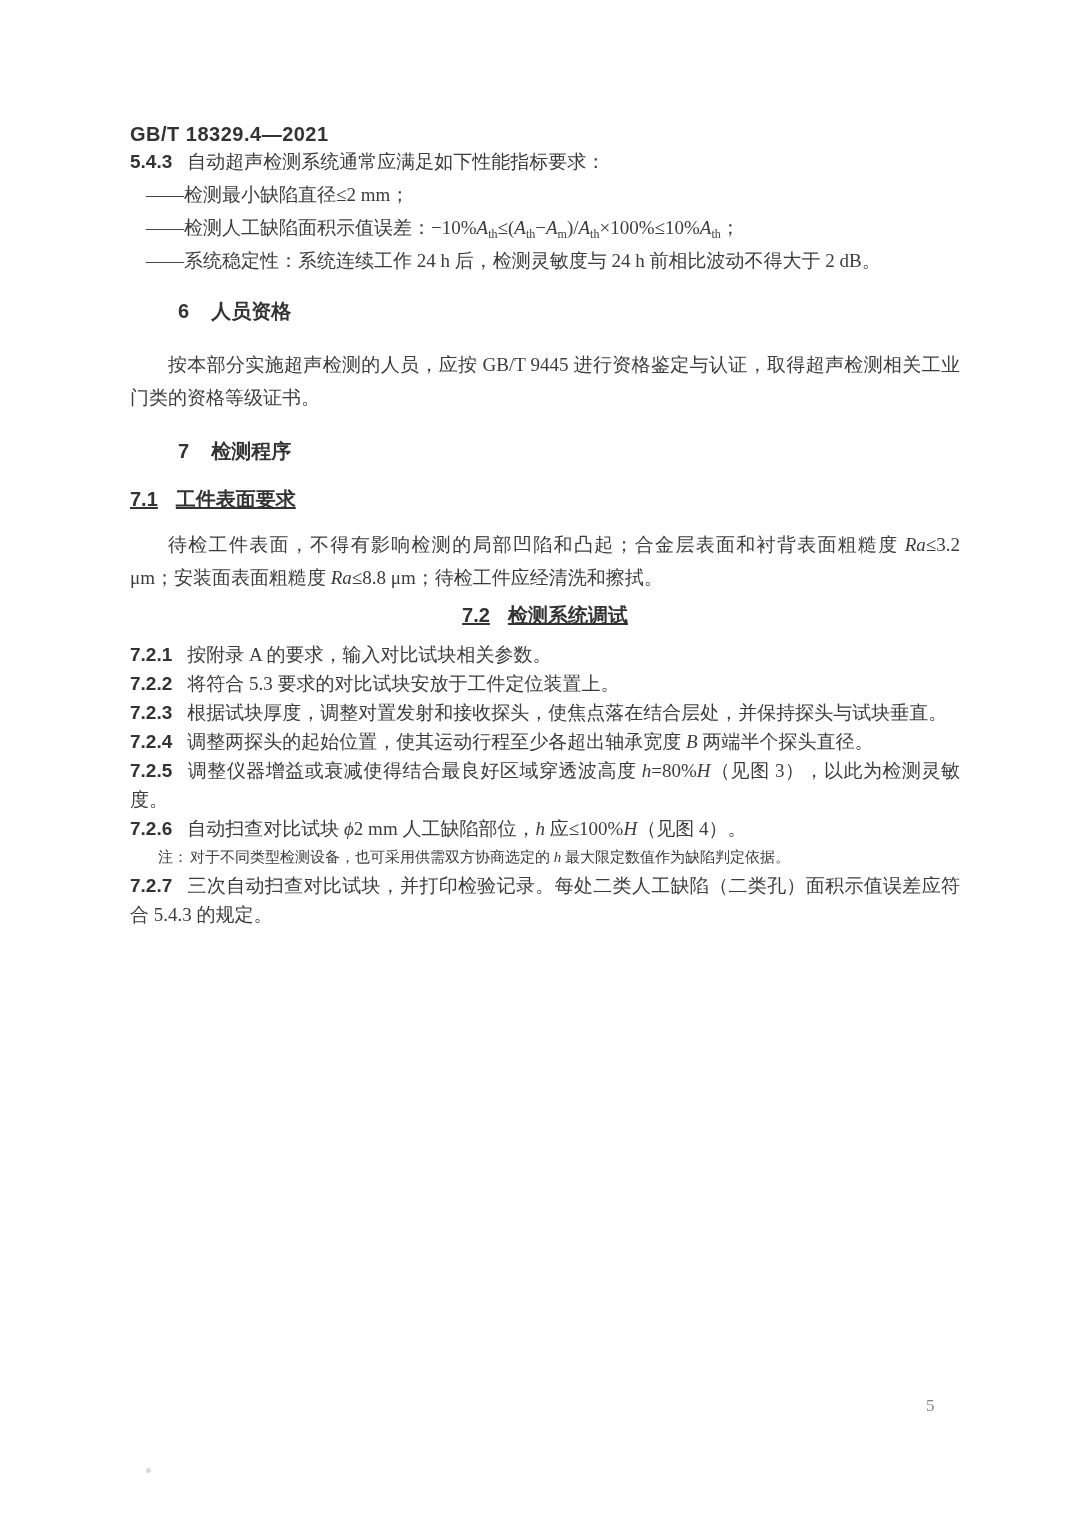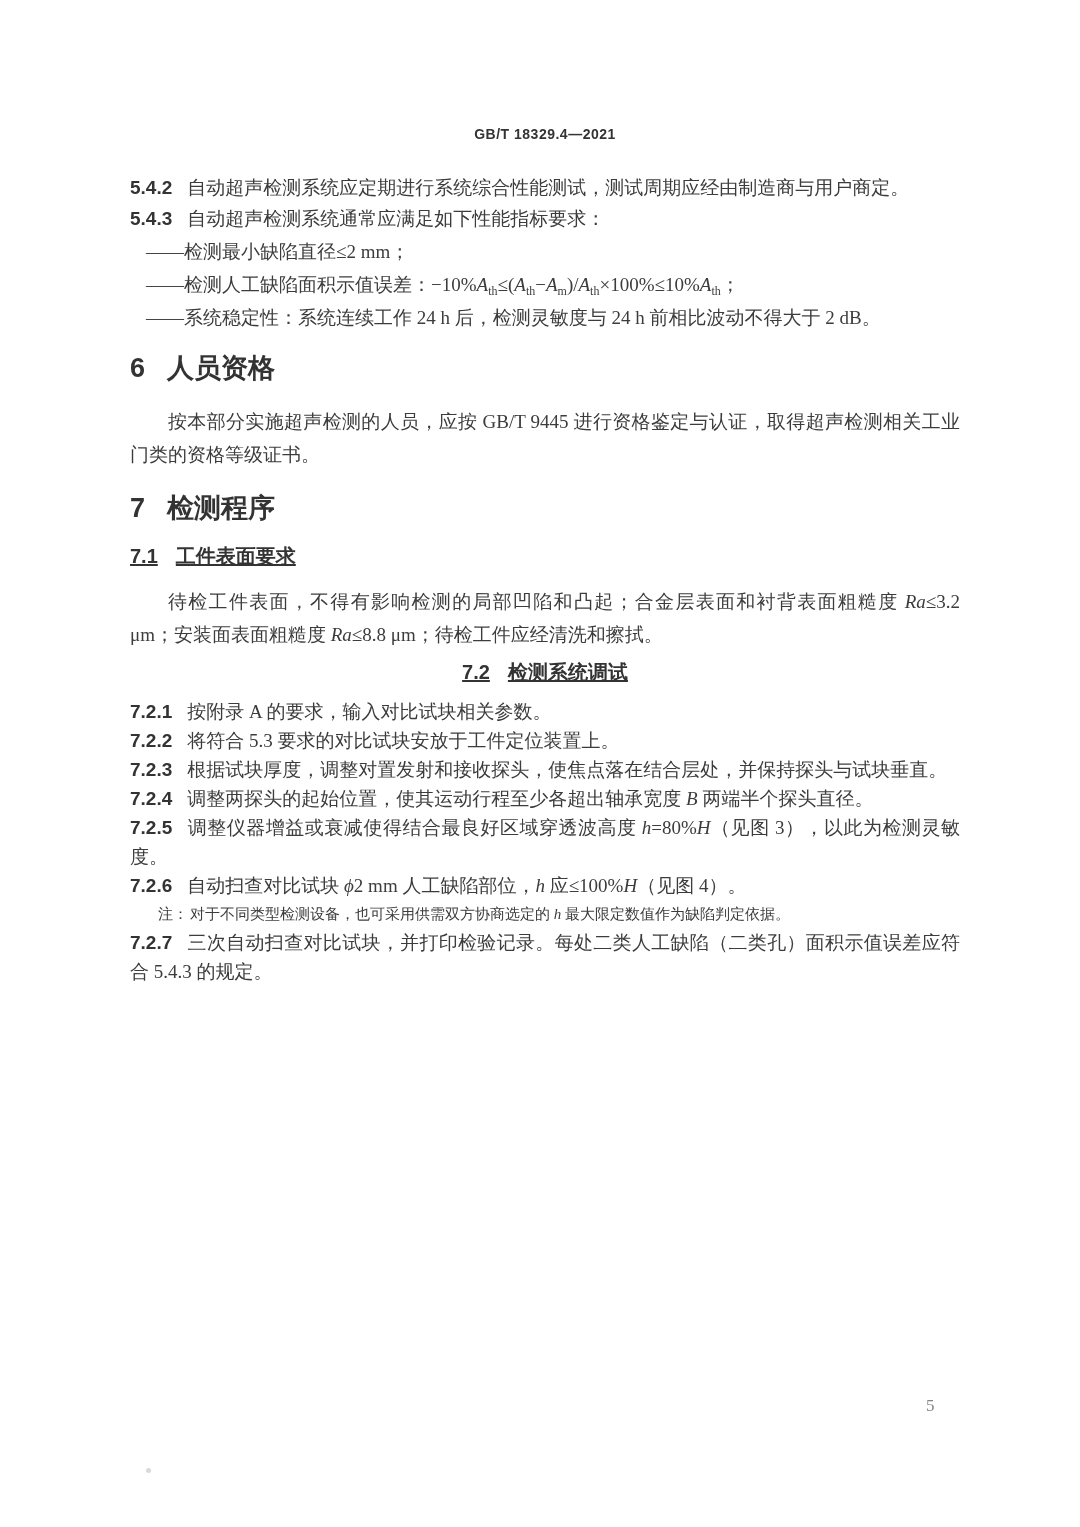--- a/index.html
+++ b/index.html
@@ -11,24 +11,24 @@
     font-family:"Liberation Serif","DejaVu Serif",serif;
     overflow:hidden;
   }
   .content {
     position:absolute;
     left:130px; top:0;
     width:830px;
   }
   .doc-header {
     margin-top:122px;
-    text-align:center;
+    text-align:left;
     font-family:"Liberation Sans","DejaVu Sans",sans-serif;
     font-weight:bold;
-    font-size:14px;
+    font-size:20px;
     line-height:24px;
     color:#333333;
     letter-spacing:0.5px;
   }
   .clause {
     font-size:19px;
     line-height:31px;
     text-align:justify;
   }
   .clause.first { margin-top:26px; }
@@ -42,23 +42,24 @@
     font-size:19px;
     line-height:31px;
     text-align:justify;
     padding-left:16px;
     margin-top:2px;
   }
   .h2 {
     margin-top:22px;
     font-family:"Liberation Sans","DejaVu Sans",sans-serif;
     font-weight:bold;
-    font-size:27px;
+    font-size:20px;
     line-height:26px;
     color:#333333;
+    margin-left:48px;
   }
   .h2 .hnum { margin-right:22px; }
   .h3 {
     margin-top:22px;
     font-family:"Liberation Sans","DejaVu Sans",sans-serif;
     font-weight:bold;
     font-size:20px;
     line-height:26px;
     color:#333333;
     text-decoration:underline;
@@ -105,23 +106,20 @@
   }
 </style>
 </head>
 <body>
 
 <div class="page">
   <div class="content">
 
     <div class="doc-header">GB/T 18329.4—2021</div>
 
-    <div class="clause first">
-      <span class="num">5.4.2</span><span><span>自动超声检测系统应定期进行系统综合性能测试，测试周期应经由制造商与用户商定。</span></span>
-    </div>
 
     <div class="clause">
       <span class="num">5.4.3</span><span><span>自动超声检测系统通常应满足如下性能指标要求：</span></span>
     </div>
 
     <div class="bullet"><span>——检测最小缺陷直径≤2 mm；</span></div>
     <div class="bullet"><span>——检测人工缺陷面积示值误差：−10%</span><span class="var">A</span><sub>th</sub><span>≤(</span><span class="var">A</span><sub>th</sub><span>−</span><span class="var">A</span><sub>m</sub><span>)/</span><span class="var">A</span><sub>th</sub><span>×100%≤10%</span><span class="var">A</span><sub>th</sub><span>；</span></div>
     <div class="bullet"><span>——系统稳定性：系统连续工作 24 h 后，检测灵敏度与 24 h 前相比波动不得大于 2 dB。</span></div>
 
     <div class="h2">

